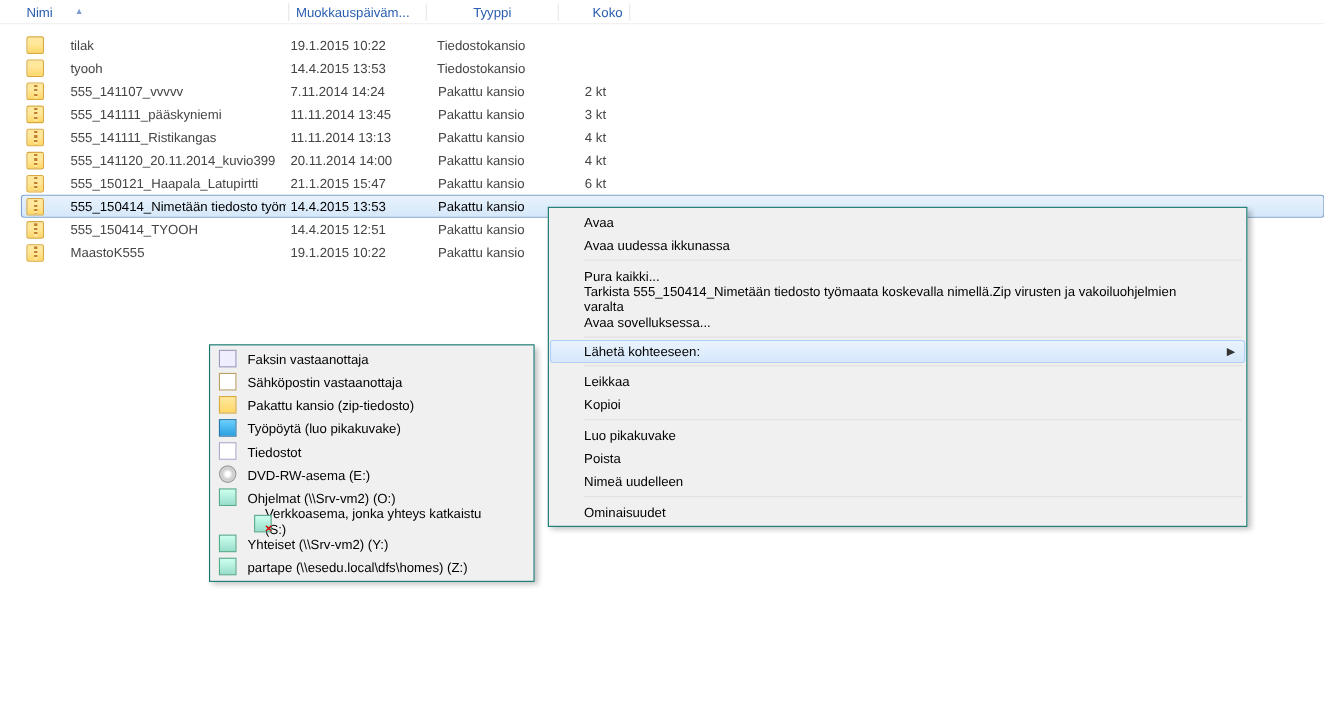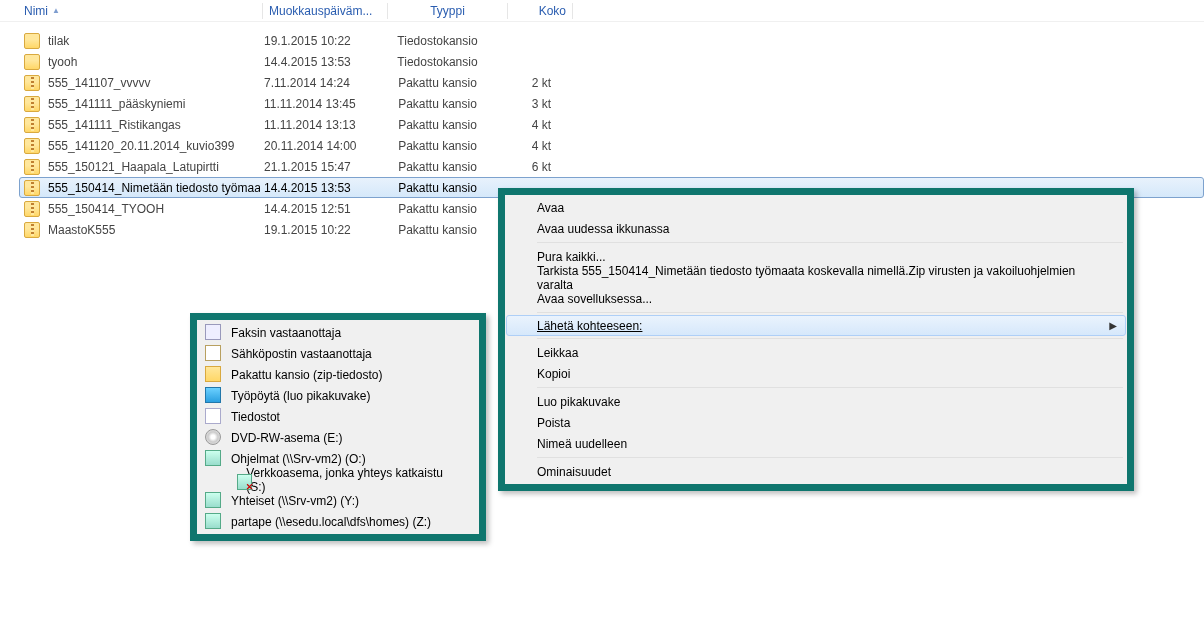--- a/index.html
+++ b/index.html
@@ -17,21 +17,21 @@
   .header-row {
     display: flex;
     color: #2a5db0;
     height: 22px;
     align-items: center;
     border-bottom: 1px solid #f0f0f0;
     font-size: 12px;
     padding-left: 20px;
   }
   .header-row .col { padding: 3px 4px; }
-  .col-name { width: 240px; display: flex; align-items: center; gap: 4px; }
+  .col-name { width: 240px; display: flex; align-items: center; gap: 20px; }
   .col-date { width: 120px; }
   .col-type { width: 115px; text-align: center; }
   .col-size { width: 60px; text-align: right; }
   .sort-arrow { font-size: 8px; opacity: .6;}
   .sep { width:1px; height:16px; background:#e6e6e6; margin:0 2px;}
   
   .rows { padding-top: 8px; padding-left: 20px; }
   .row {
     display: flex;
     height: 21px;
@@ -47,21 +47,21 @@
   }
   .row.selected .col { color: #000; }
   .icon { width: 16px; height: 16px; flex: 0 0 16px; margin-right: 4px; display:inline-block; vertical-align:middle;}
   
   .icon-folder { background: linear-gradient(#ffe79c 40%, #ffd767); border:1px solid #d9a93f; border-radius:2px;}
   .icon-zip { background: linear-gradient(#ffe79c 40%, #ffd767); border:1px solid #d9a93f; border-radius:2px; position:relative;}
   .icon-zip::after { content:""; position:absolute; left:6px; top:1px; width:3px; height:12px; background:repeating-linear-gradient(#c08030 0 2px,#ffe9a0 2px 4px);}
   
   .context-menu {
     position: absolute;
-    border: 7px solid #0f766e;
+    border: 1px solid #0f766e;
     background: #f0f0f0;
     box-shadow: 3px 3px 5px rgba(0,0,0,0.25);
     padding: 2px;
     font-size: 12px;
   }
   .context-menu.main { left: 498px; top: 188px; width: 636px; }
   .context-menu.sub { left: 190px; top: 313px; width: 296px; }
   
   .cm-item {
     display: flex;
@@ -69,21 +69,20 @@
     height: 21px;
     padding: 0 24px 0 30px;
     position: relative;
     cursor: default;
   }
   .cm-item.highlight {
     background: linear-gradient(#eaf3fd,#d6e8fb);
     border: 1px solid #aecff7;
     border-radius: 3px;
     margin: -1px;
-    text-decoration: underline;
   }
   .cm-item .arrow {
     position: absolute;
     right: 8px;
     font-size: 10px;
     color: #333;
   }
   .cm-sep {
     height: 1px;
     background: #e0e0e0;

